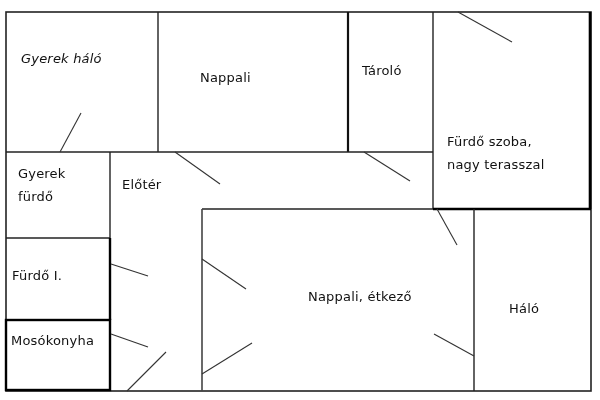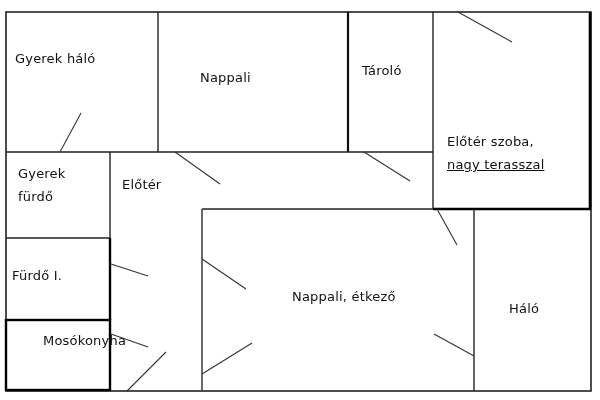--- a/index.html
+++ b/index.html
@@ -48,24 +48,24 @@
     <line x1="437" y1="209" x2="457" y2="245"></line>
     <line x1="111" y1="264" x2="148" y2="276"></line>
     <line x1="111" y1="334" x2="148" y2="347"></line>
     <line x1="127" y1="391" x2="166" y2="352"></line>
     <line x1="202" y1="259" x2="246" y2="289"></line>
     <line x1="202" y1="374" x2="252" y2="343"></line>
     <line x1="434" y1="334" x2="474" y2="356"></line>
   </g>
 </svg>
 
-<div class="label" style="left:15px; top:48px;">Gyerek háló</div>
+<div class="label" style="left:21px; top:48px;font-style:italic;">Gyerek háló</div>
 <div class="label" style="left:200px; top:67px;">Nappali</div>
 <div class="label" style="left:362px; top:60px;">Tároló</div>
-<div class="label" style="left:447px; top:131px;">Előtér szoba,</div>
-<div class="label" style="left:447px; top:154px;text-decoration:underline;">nagy terasszal</div>
+<div class="label" style="left:447px; top:131px;">Fürdő szoba,</div>
+<div class="label" style="left:447px; top:154px;">nagy terasszal</div>
 <div class="label" style="left:18px; top:163px;text-align:center;">Gyerek</div>
 <div class="label" style="left:18px; top:186px;">fürdő</div>
 <div class="label" style="left:122px; top:174px;">Előtér</div>
 <div class="label" style="left:12px; top:265px;">Fürdő I.</div>
-<div class="label" style="left:11px; top:330px;margin-left:32px;">Mosókonyha</div>
-<div class="label" style="left:292px; top:286px;">Nappali, étkező</div>
+<div class="label" style="left:11px; top:330px;">Mosókonyha</div>
+<div class="label" style="left:308px; top:286px;">Nappali, étkező</div>
 <div class="label" style="left:509px; top:298px;">Háló</div>
 
 </body></html>

